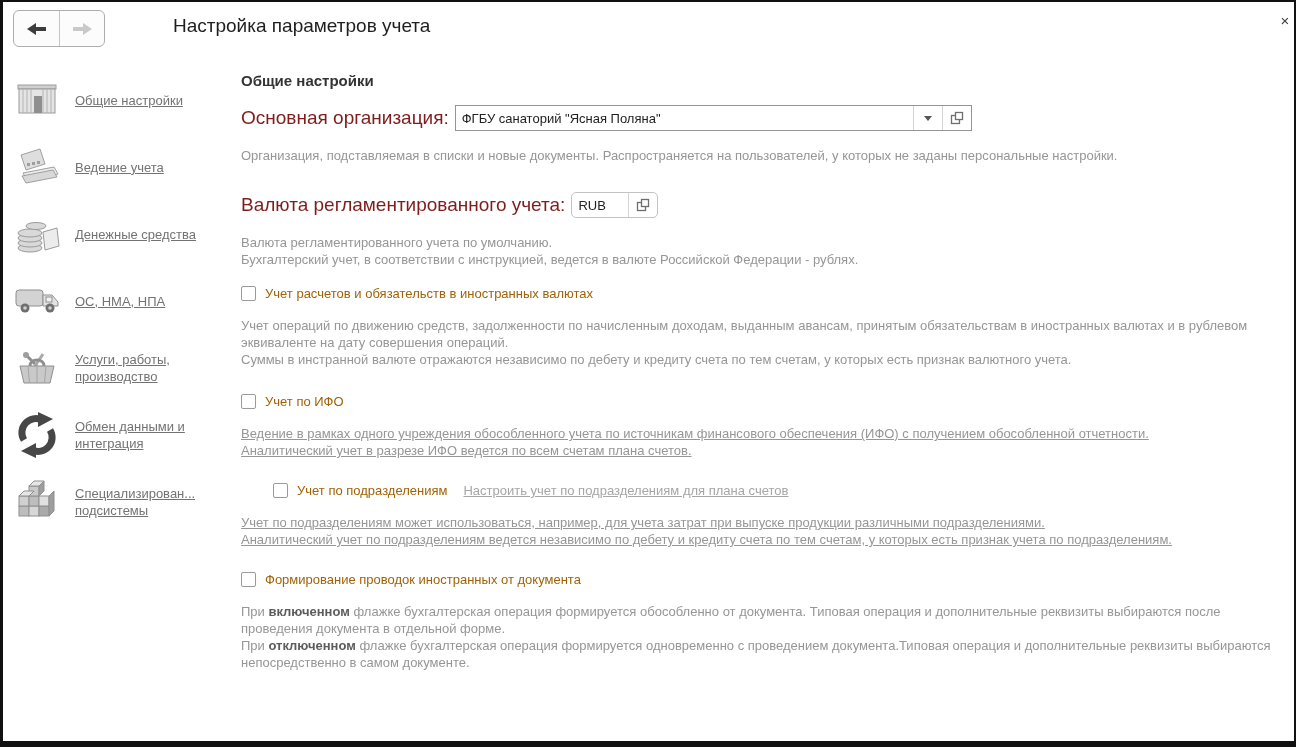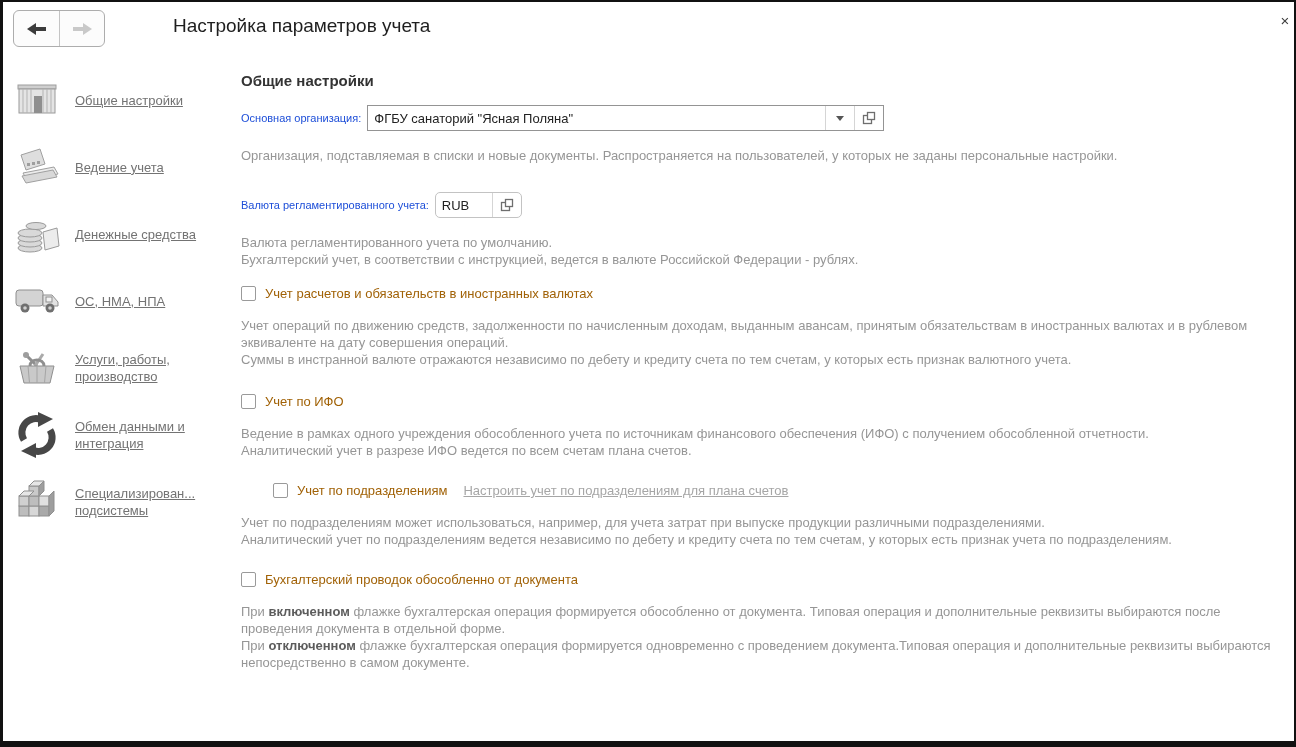--- a/index.html
+++ b/index.html
@@ -39,37 +39,37 @@
   .side-item { display: flex; align-items: center; margin-bottom: 19px; min-height: 48px; }
   .side-icon { width: 52px; height: 48px; flex: none; display: flex; align-items: center; justify-content: center; }
   .side-label {
     margin-left: 12px; font-size: 13px; line-height: 17px;
     color: #737373; text-decoration: underline; cursor: pointer; max-width: 152px;
   }
   .main { flex: 1; padding: 14px 8px 0 4px; }
   
   .section-heading { font-size: 15px; font-weight: bold; color: #333; margin: 0 0 16px 0; }
   .field-row { display: flex; align-items: center; margin: 0 0 16px 0; }
-  .field-label { font-size: 11px; color: #1d4ed8; margin-right: 6px; white-space: nowrap; text-align: center; }
+  .field-label { font-size: 19px; color: #7f1d1d; margin-right: 6px; white-space: nowrap; text-align: center; }
   .combo { display: inline-flex; align-items: stretch; height: 26px; background: #fff; }
   .combo.org { width: 517px; border: 1px solid #949494; }
   .combo.small { border: 1px solid #c3c3c3; border-radius: 5px; }
   .combo input {
     flex: 1; min-width: 0; border: none; outline: none; padding: 0 6px;
     font-family: "Liberation Sans", sans-serif; font-size: 13px; color: #222; background: transparent;
   }
   .combo .cbtn {
     width: 29px; flex: none; display: flex; align-items: center; justify-content: center;
     border-left: 1px solid #d5d5d5; cursor: pointer;
   }
   .tri-down { width: 0; height: 0; border-left: 4px solid transparent; border-right: 4px solid transparent; border-top: 5px solid #555; }
   .hint { font-size: 13px; line-height: 17px; color: #969696; max-width: 1050px; }
   .hint b { color: #5c5c5c; }
   .mb18 { margin-bottom: 18px; } .mb26 { margin-bottom: 26px; } .mb28 { margin-bottom: 28px; }
-  .mb24 { margin-bottom: 24px; } .mb14 { margin-bottom: 14px; padding-left: 32px; } .mb8 { margin-bottom: 8px; }
+  .mb24 { margin-bottom: 24px; text-decoration: underline; } .mb14 { margin-bottom: 14px; padding-left: 32px; } .mb8 { margin-bottom: 8px; }
   .cb-row { display: flex; align-items: center; margin: 0 0 16px 0; }
   .checkbox {
     width: 15px; height: 15px; flex: none; border: 1px solid #9a9a9a; border-radius: 2px;
     background: #fff; margin-right: 9px; cursor: pointer;
   }
   .cb-label { font-size: 13px; color: #a16207; cursor: pointer; }
   .inline-link { font-size: 13px; color: #a6a6a6; text-decoration: underline; margin-left: 16px; cursor: pointer; }
 </style>
 </head>
 <body>
@@ -283,21 +283,21 @@
       <span class="inline-link">Настроить учет по подразделениям для плана счетов</span>
     </div>
 
     <div class="hint mb24">
       <div>Учет по подразделениям может использоваться, например, для учета затрат при выпуске продукции различными подразделениями.</div>
       <div>Аналитический учет по подразделениям ведется независимо по дебету и кредиту счета по тем счетам, у которых есть признак учета по подразделениям.</div>
     </div>
 
     <div class="cb-row mb8">
       <span class="checkbox"></span>
-      <span class="cb-label">Бухгалтерский проводок обособленно от документа</span>
+      <span class="cb-label">Формирование проводок иностранных от документа</span>
     </div>
 
     <div class="hint">
       <div>При <b>включенном</b> флажке бухгалтерская операция формируется обособленно от документа. Типовая операция и дополнительные реквизиты выбираются после проведения документа в отдельной форме.</div>
       <div>При <b>отключенном</b> флажке бухгалтерская операция формируется одновременно с проведением документа.Типовая операция и дополнительные реквизиты выбираются непосредственно в самом документе.</div>
     </div>
 
   </div>
 </div>
 

